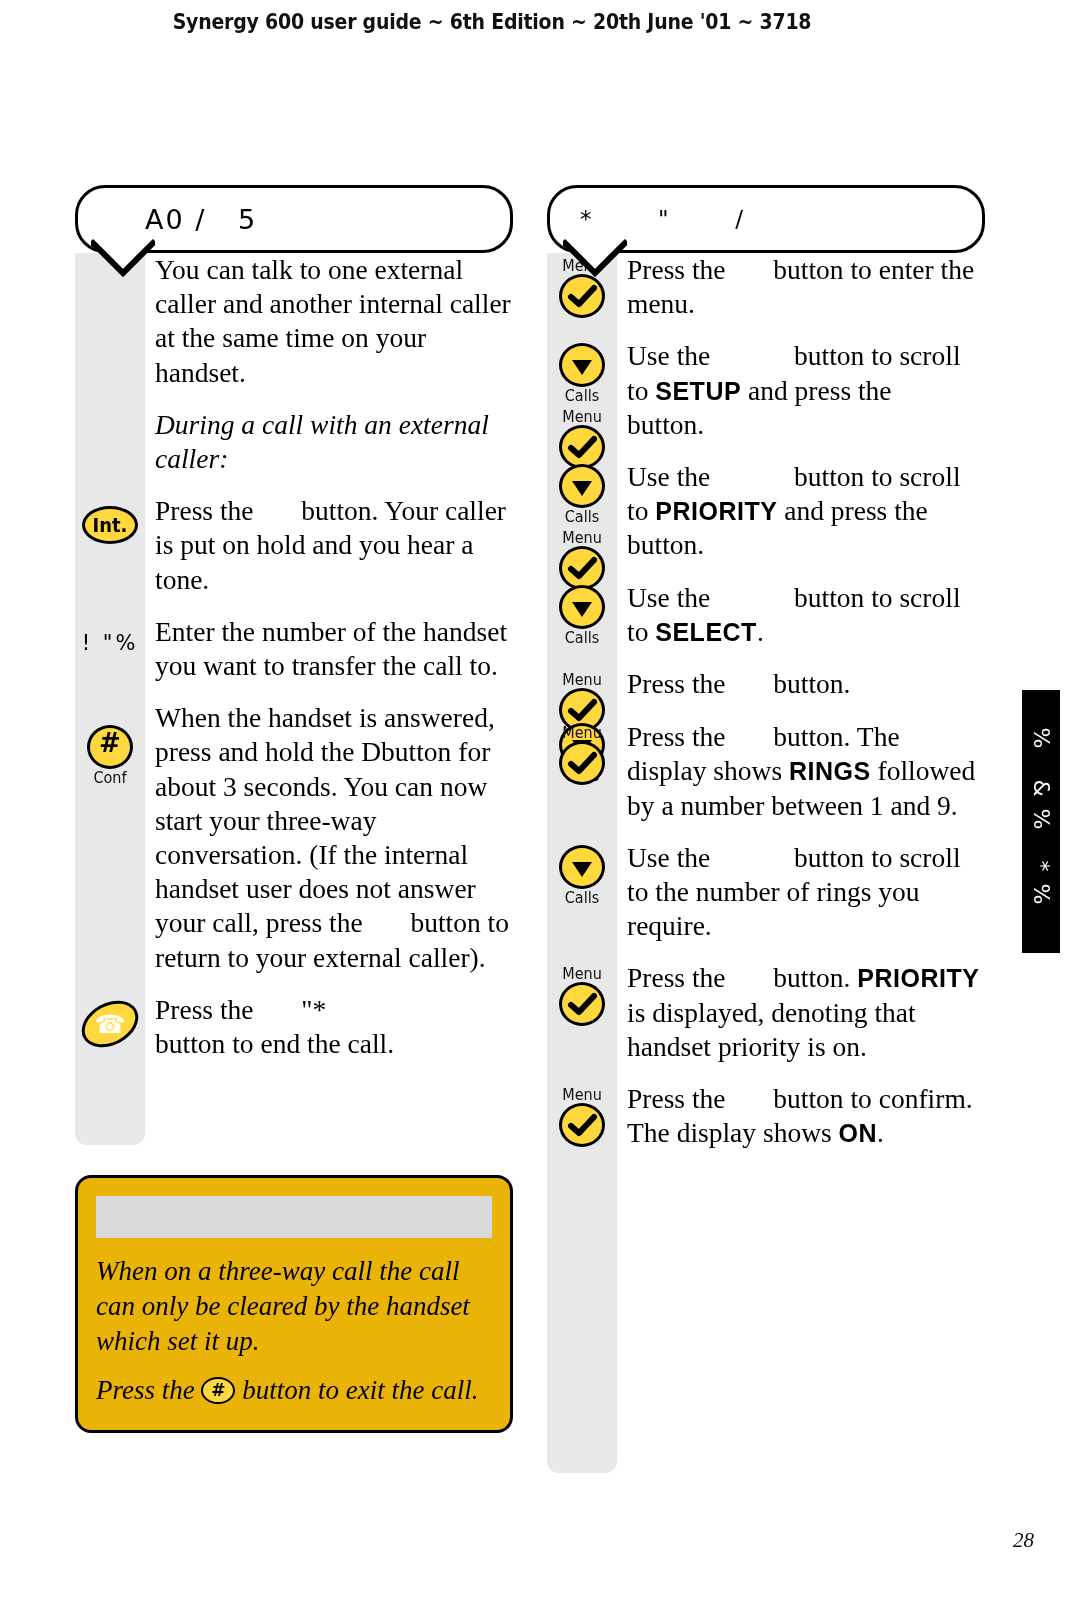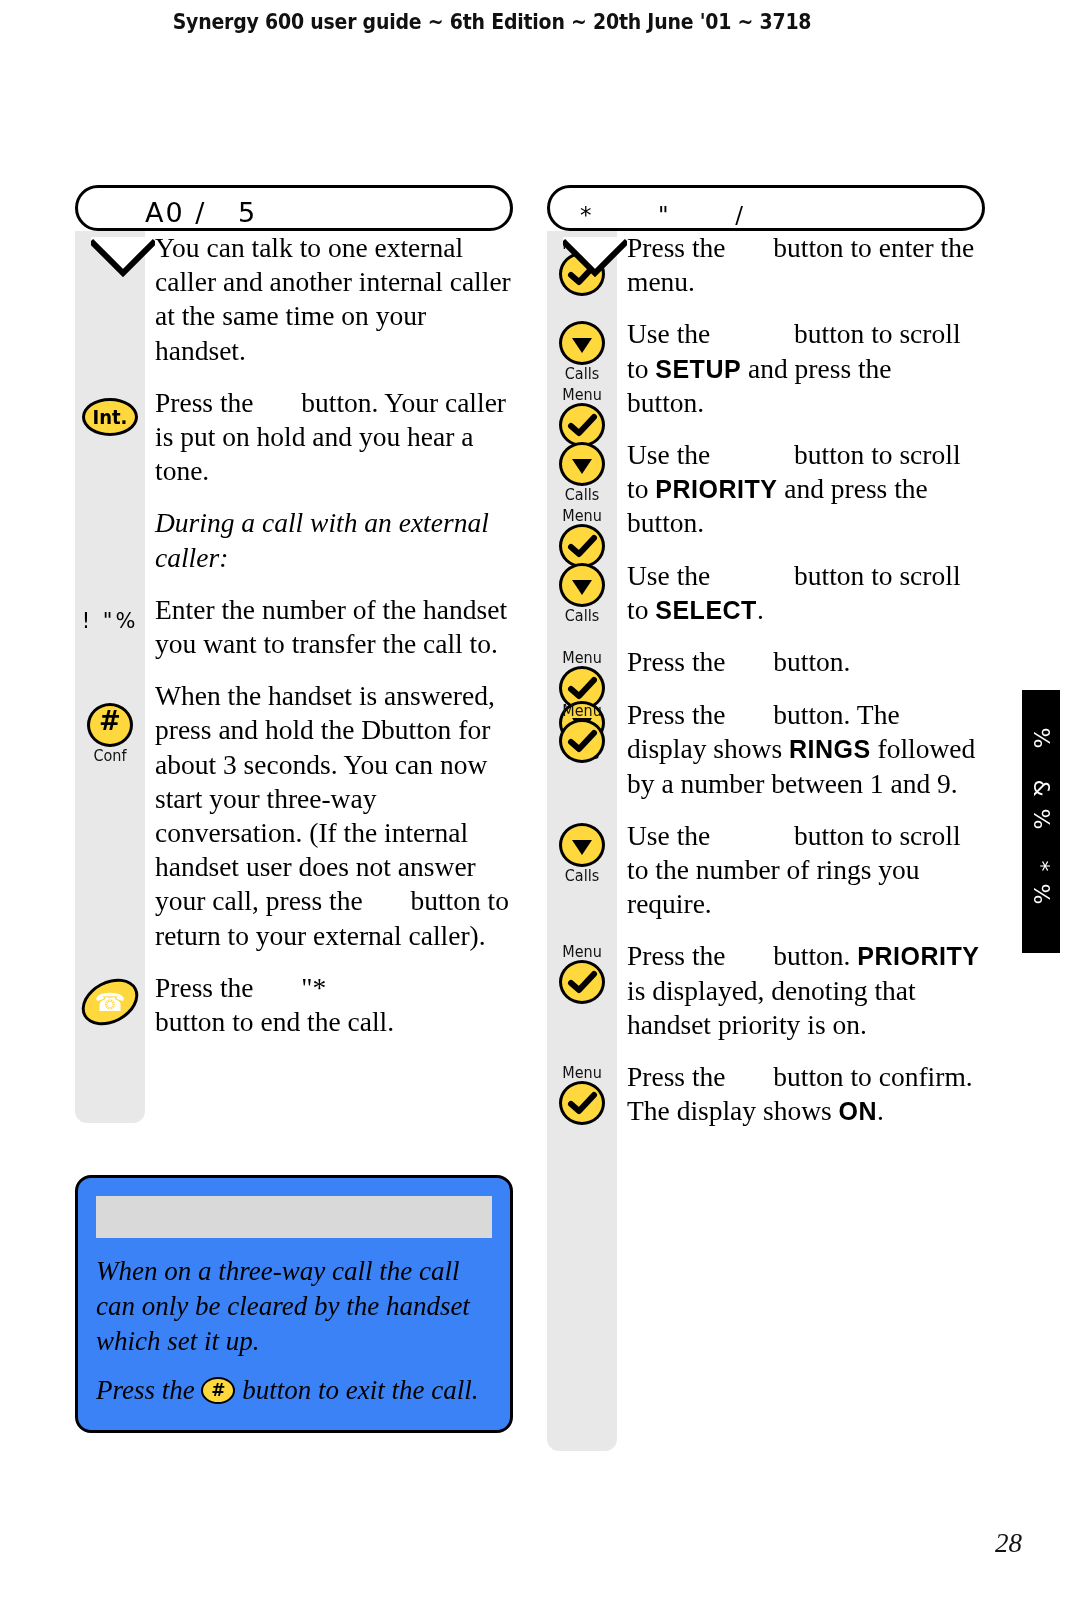--- a/index.html
+++ b/index.html
@@ -26,26 +26,26 @@
     font-family: "DejaVu Sans Condensed", "Liberation Sans", sans-serif;
     font-size: 21px;
     font-weight: 600;
     letter-spacing: -0.2px;
     color: #111;
   }
 
   
   .page-number {
     position: absolute;
-    left: 0;
+    left: 12px;
     top: 1528px;
     width: 1022px;
     text-align: right;
     font-style: italic;
-    font-size: 27px;
+    font-size: 21px;
     color: #111;
   }
 
   
   .thumb-tab {
     position: absolute;
     left: 1022px;
     top: 690px;
     width: 38px;
     height: 263px;
@@ -67,27 +67,27 @@
   .column {
     position: absolute;
     top: 185px;
   }
   .col-left  { left: 75px;  width: 438px; }
   .col-right { left: 547px; width: 438px; }
 
   
   .callout {
     position: relative;
-    height: 46px;
+    height: 68px;
     box-sizing: border-box;
     border: 3.5px solid #000;
     border-radius: 30px;
     background: #ffffff;
     display: flex;
-    align-items: flex-end;
+    align-items: center;
     z-index: 3;
   }
   .callout-title {
     font-family: "DejaVu Sans", "Liberation Sans", sans-serif;
     font-size: 27px;
     letter-spacing: 2px;
     white-space: pre;
     color: #000;
   }
   .col-left  .callout-title { padding-left: 67px; }
@@ -223,21 +223,21 @@
 
   
   .note-box {
     position: absolute;
     left: 75px;
     top: 1175px;
     width: 438px;
     box-sizing: border-box;
     border: 3.5px solid #000;
     border-radius: 16px;
-    background: #3b82f6;
+    background: #eab308;
     padding: 14px 18px 18px 18px;
   }
   .note-bar {
     height: 42px;
     background: #d9d9d9;
     margin: 4px 0 16px 0;
   }
   .note-text {
     font-style: italic;
     font-size: 27px;
@@ -293,25 +293,25 @@
     <polyline points="0,4 32,36 64,4" fill="none" stroke="#000" stroke-width="6"></polyline>
   </svg>
 
   <div class="body-wrap">
     <div class="gutter"></div>
     <div class="steps" id="left-steps">
         <div class="step">
           <div class="step-text">You can talk to one external caller and another internal caller at the same time on your handset.</div>
         </div>
         <div class="step">
+          <div class="step-text italic">During a call with an external caller:</div>
+        </div>
+        <div class="step">
           <div class="step-icon" style="top:12px"><span class="key"><span class="key-int">Int.</span></span></div>
           <div class="step-text">Press the <span class="gap"></span> button. Your caller is put on hold and you hear a tone.</div>
-        </div>
-        <div class="step">
-          <div class="step-text italic">During a call with an external caller:</div>
         </div>
         <div class="step">
           <div class="step-icon" style="top:16px"><span class="glyph-artifact">! "%</span></div>
           <div class="step-text">Enter the number of the handset you want to transfer the call to.</div>
         </div>
         <div class="step">
           <div class="step-icon" style="top:24px"><span class="key key-circle"><span class="key-hash">#</span></span><span class="key-label">Conf</span></div>
           <div class="step-text">When the handset is answered, press and hold the Dbutton for about 3 seconds. You can now start your three-way conversation. (If the internal handset user does not answer your call, press the <span class="gap"></span> button to return to your external caller).</div>
         </div>
         <div class="step">

